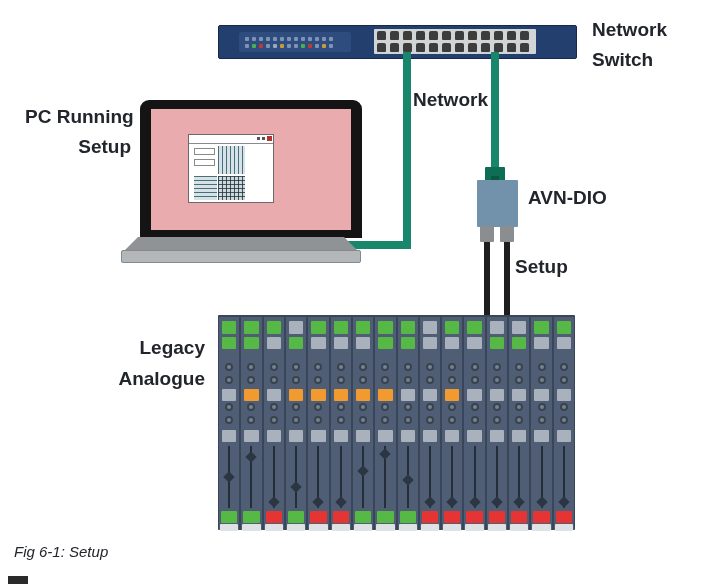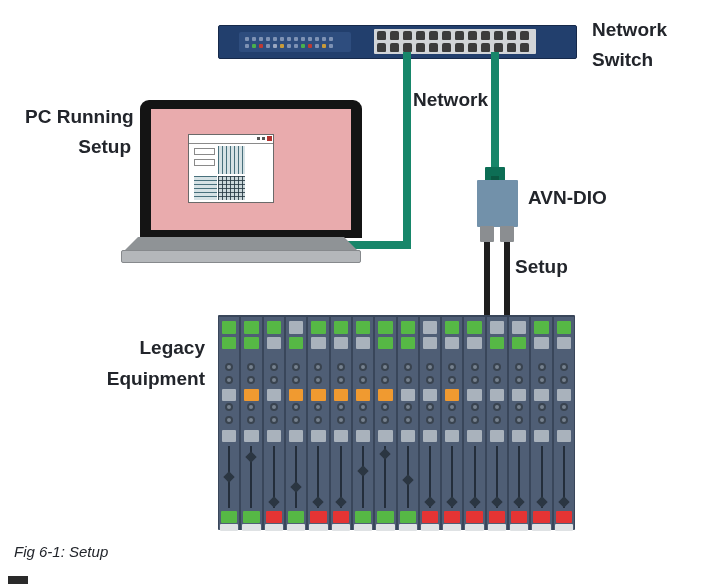--- a/index.html
+++ b/index.html
@@ -435,19 +435,19 @@
     <span style="display:block;">PC Running</span>
     <span style="display:block;">Setup</span>
   </div>
 
   <div class="abs label" style="left:528px;top:183px;">AVN-DIO</div>
 
   <div class="abs label" style="left:515px;top:252px;">Setup</div>
 
   <div class="abs label" style="left:20px;top:332px;width:185px;text-align:right;line-height:31px;">
     <span style="display:block;">Legacy</span>
-    <span style="display:block;">Equipment</span>
+    <span style="display:block;">Analogue</span>
   </div>
 
   <div class="abs caption" style="left:14px;top:543px;">Fig 6-1: Setup</div>
 
   <div class="abs artifact"></div>
 </div>
 
 </body></html>

